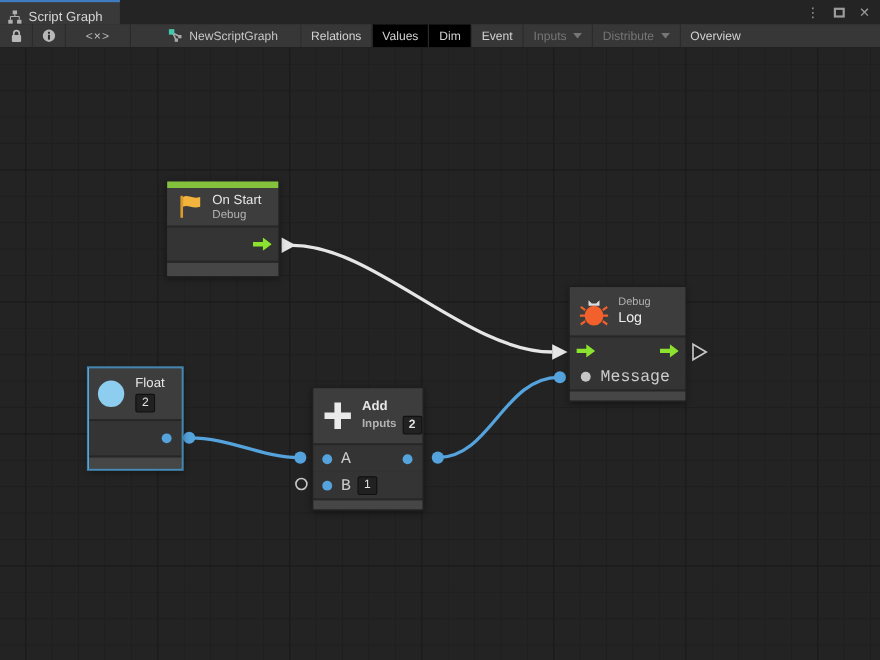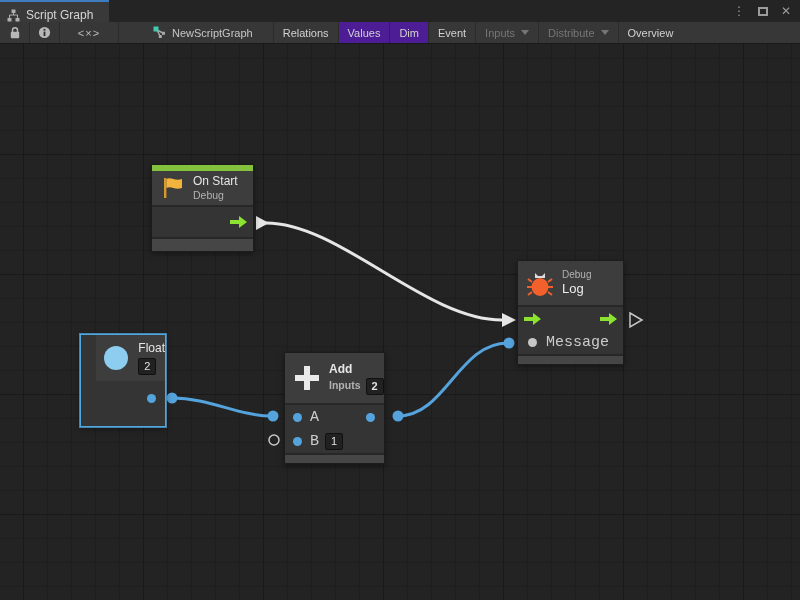--- a/index.html
+++ b/index.html
@@ -26,39 +26,39 @@
   .tb-icon-btn{display:flex;align-items:center;justify-content:center;width:29px;}
   .tb-wide{width:58px;}
   .sep{width:1px;background:#2b2b2b;}
   .code-glyph{letter-spacing:1px;color:#bdbdbd;font-size:11px;}
   .graph-ref{display:flex;align-items:center;gap:6px;margin-left:26px;padding:0 8px;}
   .zoom-group{display:flex;align-items:center;margin-left:22px;}
   .zoom-track{position:relative;width:92px;height:2px;background:#8a8a8a;margin:0 7px;align-self:center;}
   .zoom-handle{position:absolute;right:-3px;top:-4px;width:10px;height:10px;border-radius:50%;background:#909090;}
   .btn-row{display:flex;align-items:stretch;margin-left:12px;flex:1;overflow:hidden;}
   .tbtn{display:flex;align-items:center;padding:0 9px;border-left:1px solid #2b2b2b;white-space:nowrap;color:#d2d2d2;}
-  .tbtn.active{background:#4c1d95;}
+  .tbtn.active{background:#000000;}
   .tbtn.disabled{color:#767676;}
   .arrow-down{width:0;height:0;border-left:4px solid transparent;border-right:4px solid transparent;border-top:5px solid currentColor;margin-left:6px;}
   
   .canvas{
     position:absolute;top:44px;left:0;width:800px;height:556px;background-color:#232323;
     background-image:
       linear-gradient(#191919 1px, transparent 1px),
       linear-gradient(90deg,#191919 1px, transparent 1px),
       linear-gradient(#1e1e1e 1px, transparent 1px),
       linear-gradient(90deg,#1e1e1e 1px, transparent 1px);
     background-size:120px 120px,120px 120px,24px 24px,24px 24px;
     background-position:0 110px,23px 0,0 14px,23px 0;
     padding-left:43px;
   }
   .wires{position:absolute;top:0;left:0;width:800px;height:556px;}
   
   .node{position:absolute;display:flex;flex-direction:column;border:1px solid #1c1c1c;background:#343434;box-shadow:0 2px 6px rgba(0,0,0,.4);}
-  .node.selected{border:1px solid #4fa8e0;box-shadow:0 0 0 1px rgba(79,168,224,.75),0 2px 6px rgba(0,0,0,.4);align-items:flex-end;}
+  .node.selected{border:1px solid #4fa8e0;box-shadow:0 0 0 1px rgba(79,168,224,.75),0 2px 6px rgba(0,0,0,.4);}
   .evt-bar{height:6px;background:#84c23d;}
   .n-header{background:#3d3d3d;display:flex;align-items:center;}
   .n-gap{height:2px;background:#272727;}
   .n-body{background:#343434;display:flex;align-items:center;}
   .n-footer{background:#464646;flex:1;}
   .n-title{font-size:12px;color:#e6e6e6;line-height:1.25;}
   .n-sub{font-size:10.5px;color:#b2b2b2;line-height:1.25;}
   .n-sur{font-size:10px;color:#b2b2b2;line-height:1.2;}
   .n-title-lg{font-size:13px;color:#ececec;line-height:1.2;}
   .port-label{font-size:15px;color:#cccccc;font-family:Liberation Mono, monospace;}

